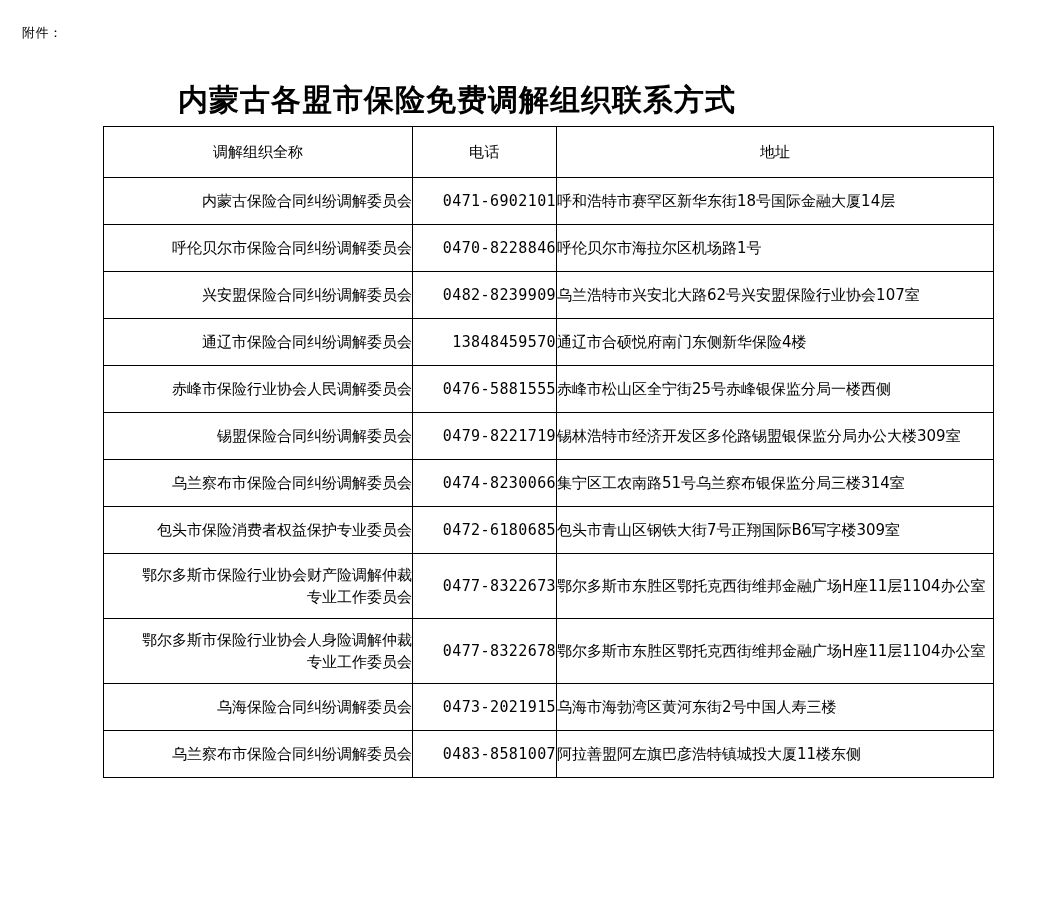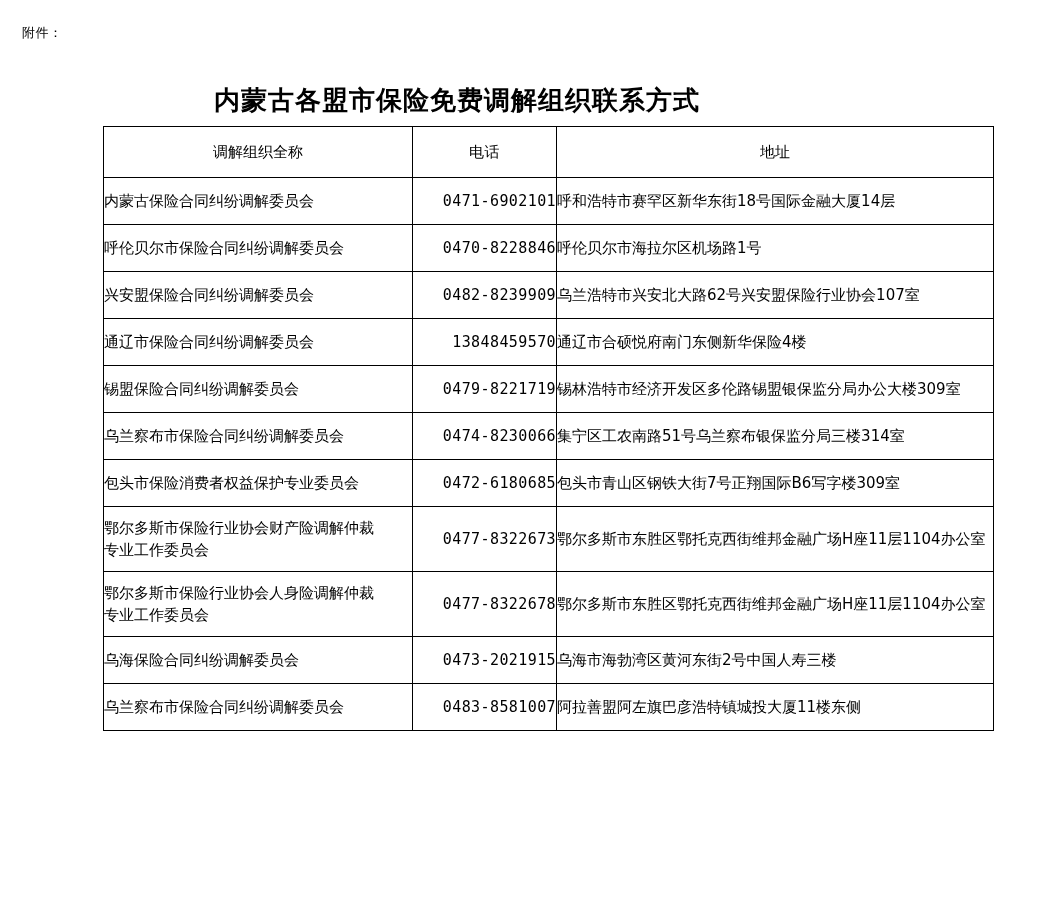--- a/index.html
+++ b/index.html
@@ -27,21 +27,21 @@
   }
 
   #doc-title {
     position: absolute;
     left: 0;
     top: 84px;
     width: 914px;
     text-align: center;
     font-family: "DejaVu Serif", "Liberation Serif", serif;
     font-weight: bold;
-    font-size: 26px;
+    font-size: 30px;
     line-height: 32px;
     letter-spacing: 1px;
     white-space: nowrap;
   }
 
   #contact-table-wrap {
     position: absolute;
     left: 95px;
     top: 126px;
     width: 890px;
@@ -60,21 +60,21 @@
     line-height: 22px;
     padding: 4px 0;
     vertical-align: middle;
   }
 
   col.c-org   { width: 309px; }
   col.c-phone { width: 144px; }
   col.c-addr  { width: 437px; }
 
   td.org {
-    text-align: left;
+    text-align: right;
     padding-left: 6px;
     padding-right: 6px;
   }
   td.phone {
     text-align: right;
     font-family: "DejaVu Sans Mono", "Liberation Mono", monospace;
     font-size: 14px;
     letter-spacing: 0.4px;
   }
   td.addr {
@@ -132,20 +132,25 @@
         <td class="phone">0482-8239909</td>
         <td class="addr">乌兰浩特市兴安北大路62号兴安盟保险行业协会107室</td>
       </tr>
 
       <tr class="data-row">
         <td class="org">通辽市保险合同纠纷调解委员会</td>
         <td class="phone">13848459570</td>
         <td class="addr">通辽市合硕悦府南门东侧新华保险4楼</td>
       </tr>
 
+      <tr class="data-row">
+        <td class="org">赤峰市保险行业协会人民调解委员会</td>
+        <td class="phone">0476-5881555</td>
+        <td class="addr">赤峰市松山区全宁街25号赤峰银保监分局一楼西侧</td>
+      </tr>
 
       <tr class="data-row">
         <td class="org">锡盟保险合同纠纷调解委员会</td>
         <td class="phone">0479-8221719</td>
         <td class="addr">锡林浩特市经济开发区多伦路锡盟银保监分局办公大楼309室</td>
       </tr>
 
       <tr class="data-row">
         <td class="org">乌兰察布市保险合同纠纷调解委员会</td>
         <td class="phone">0474-8230066</td>

